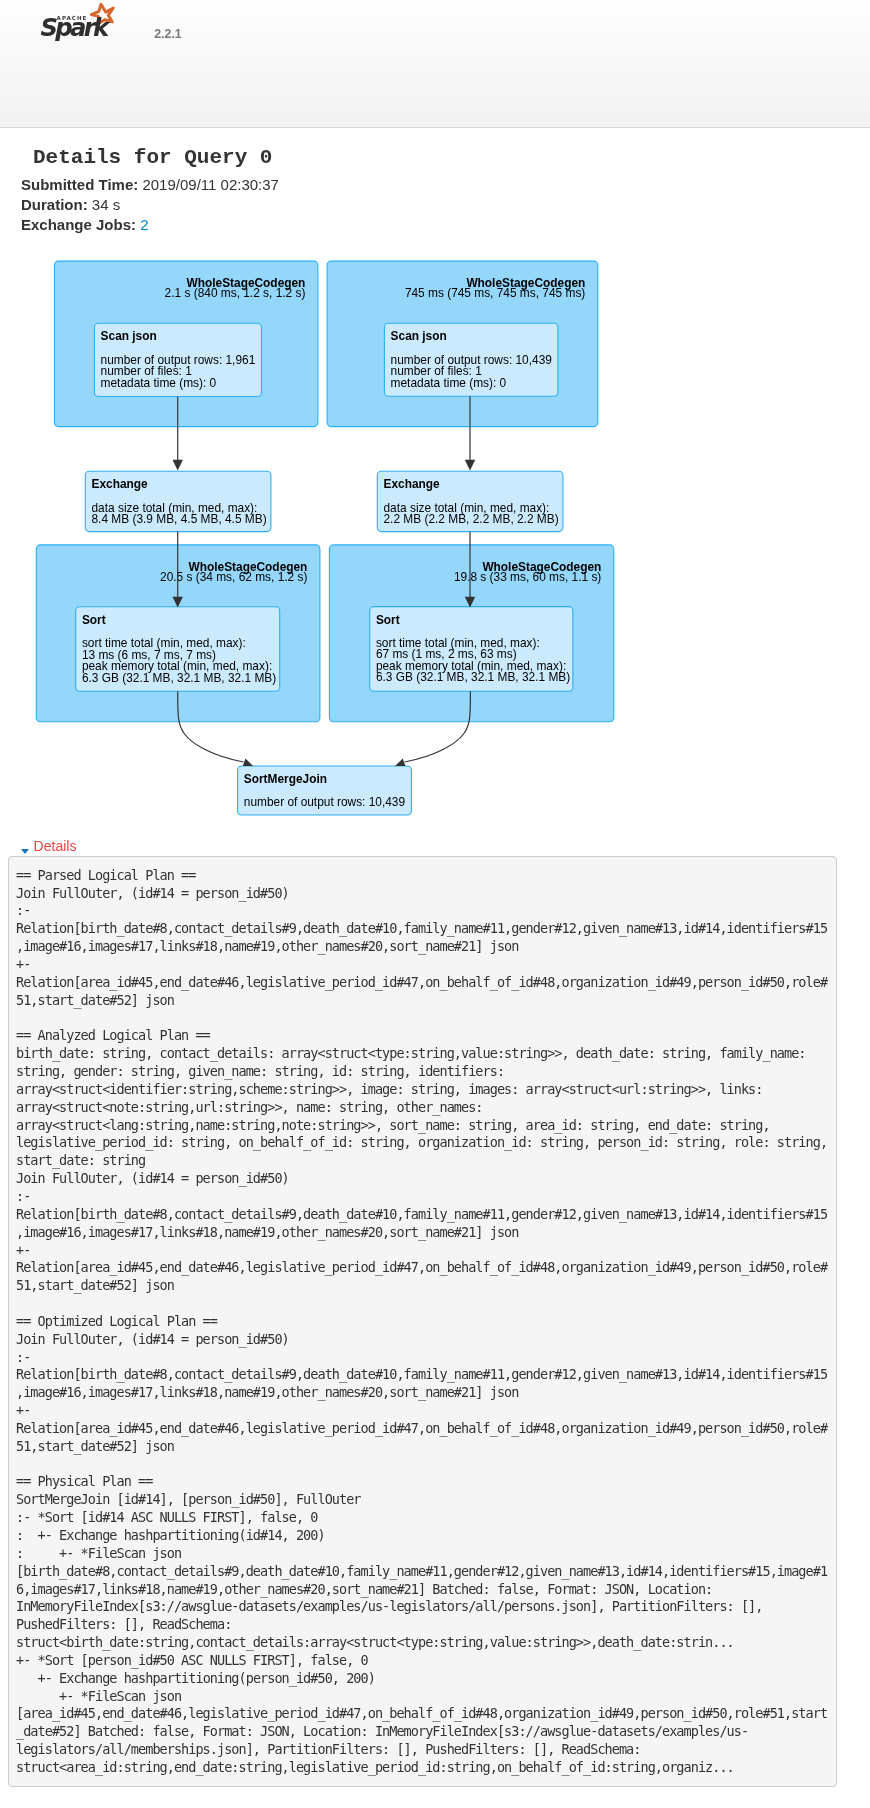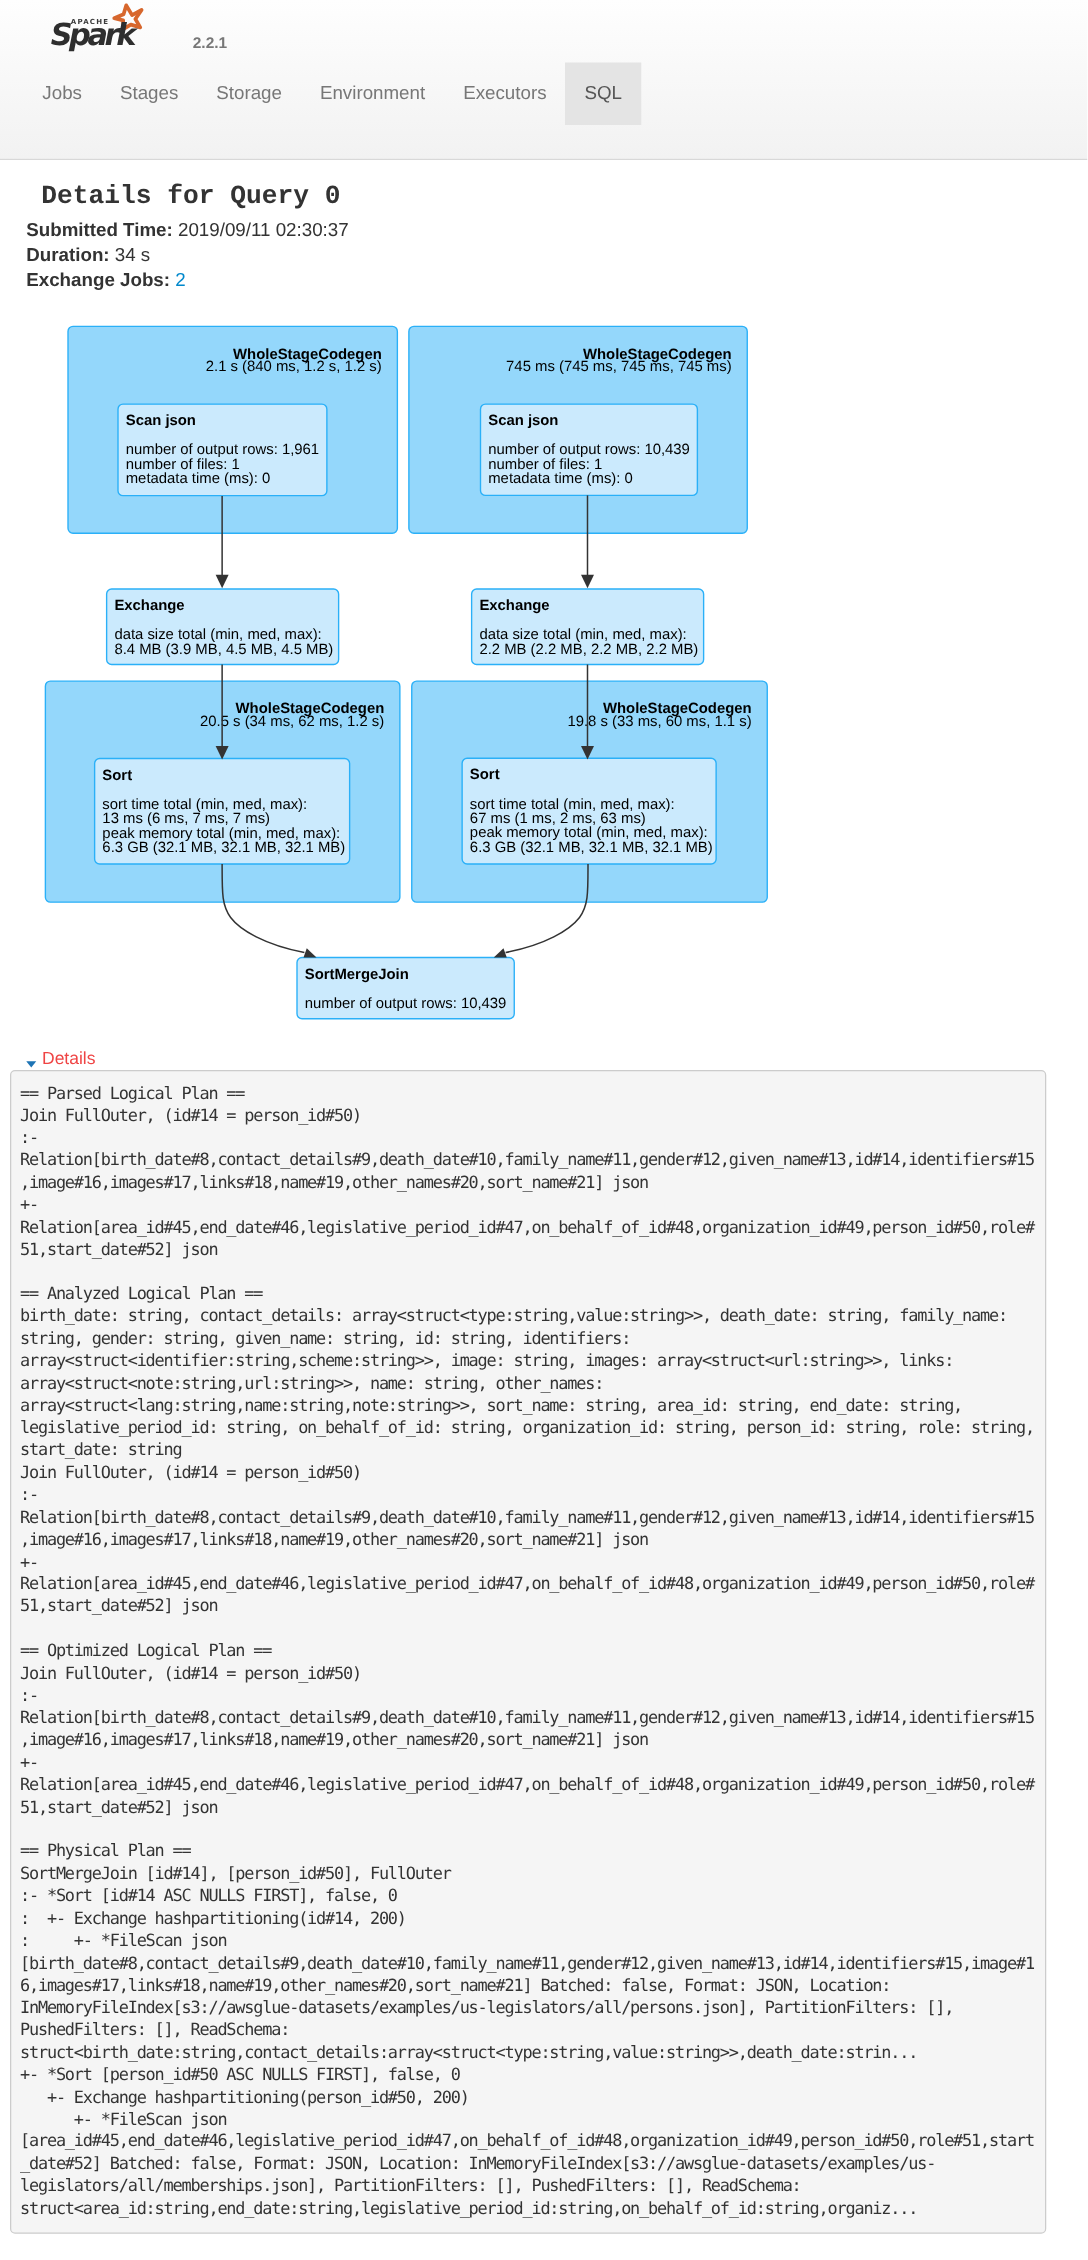--- a/index.html
+++ b/index.html
@@ -89,28 +89,20 @@
 
 <div id="navbar">
   <div id="brand">
     <svg id="brand-star" width="29" height="23.2" viewBox="0 0 340 280">
       <path fill="none" stroke="#d7672d" stroke-width="36" stroke-linejoin="round" stroke-linecap="round" d="M 152 28 L 208 122 L 300 72 L 240 160 L 287 240 L 196 214 L 123 258 L 122 173 L 36 152 L 126 113 Z"></path>
     </svg>
     <div id="brand-apache">APACHE</div>
     <div id="brand-spark">Spark</div>
   </div>
   <div id="version">2.2.1</div>
-  <div id="tabs">
-      <a class="tab">Jobs</a>
-      <a class="tab">Stages</a>
-      <a class="tab">Storage</a>
-      <a class="tab">Environment</a>
-      <a class="tab">Executors</a>
-      <a class="tab active">SQL</a>
-    </div>
 </div>
 
 <div id="content">
   <h3 id="title">Details for Query 0</h3>
   <div id="meta">
     <p class="meta"><b>Submitted Time:</b> <span>2019/09/11 02:30:37</span></p>
     <p class="meta"><b>Duration:</b> <span>34 s</span></p>
     <p class="meta"><b>Exchange Jobs:</b> <a class="joblink">2</a></p>
   </div>
   <div id="graphwrap">

